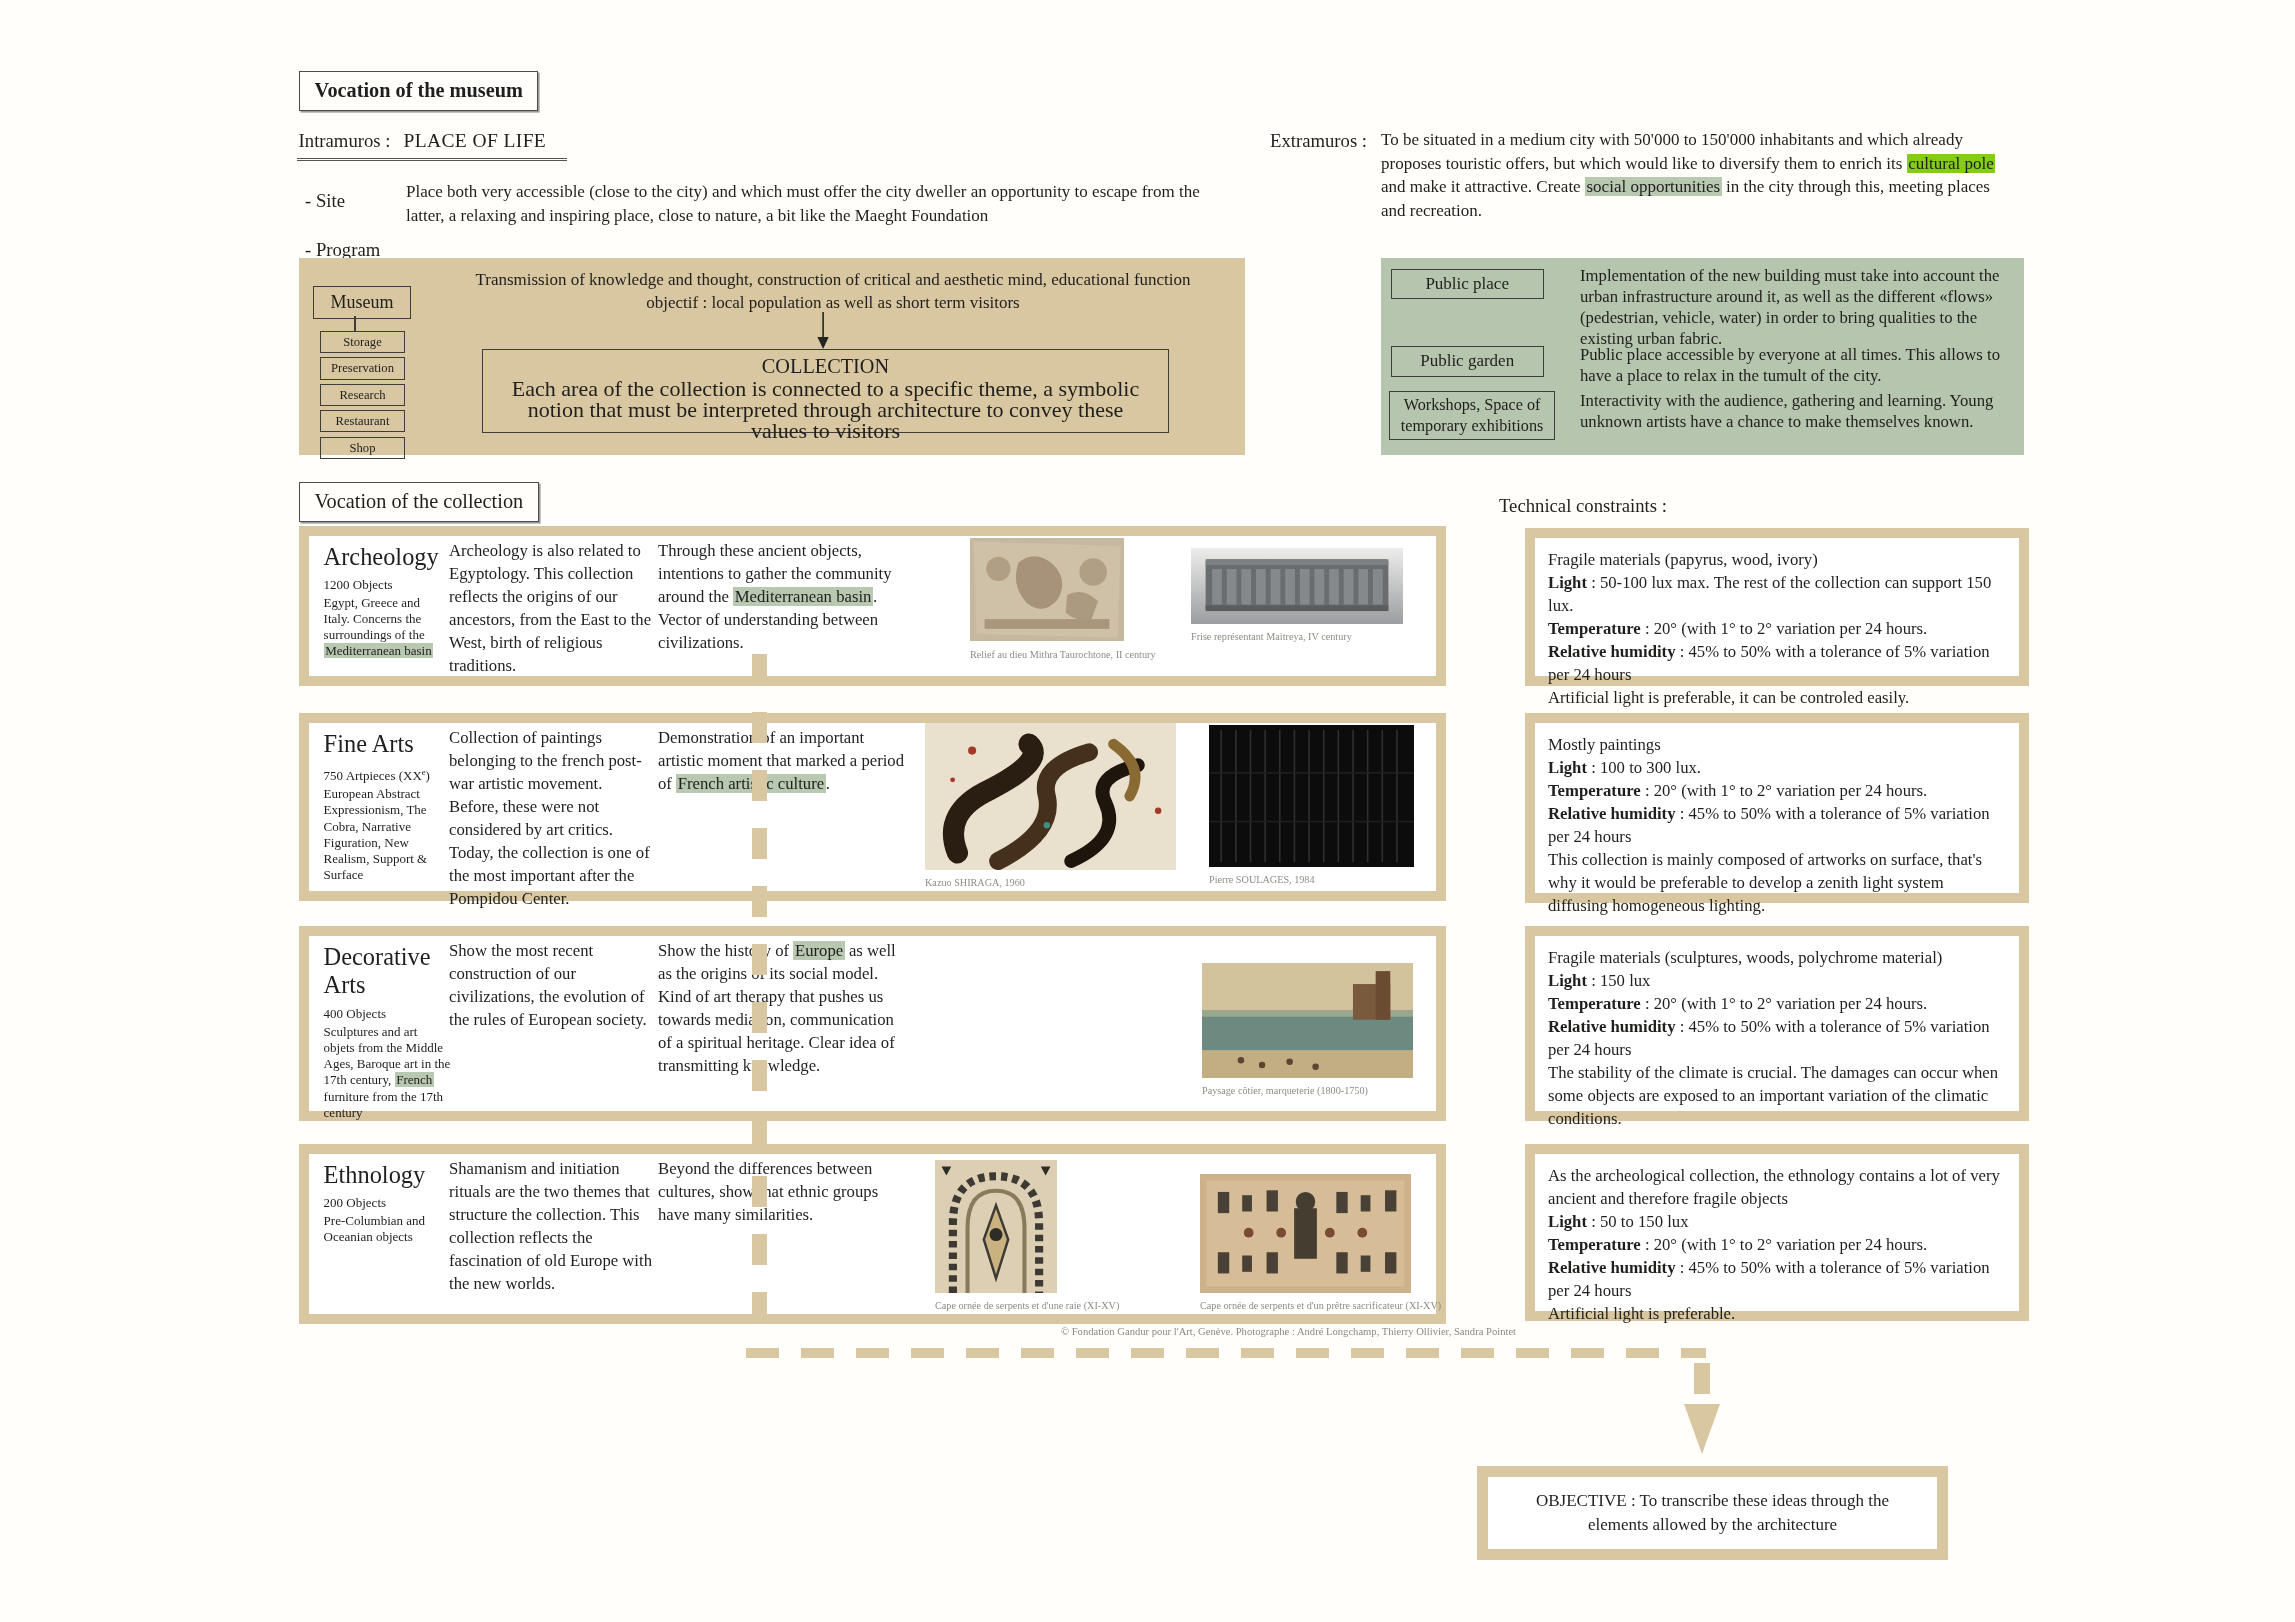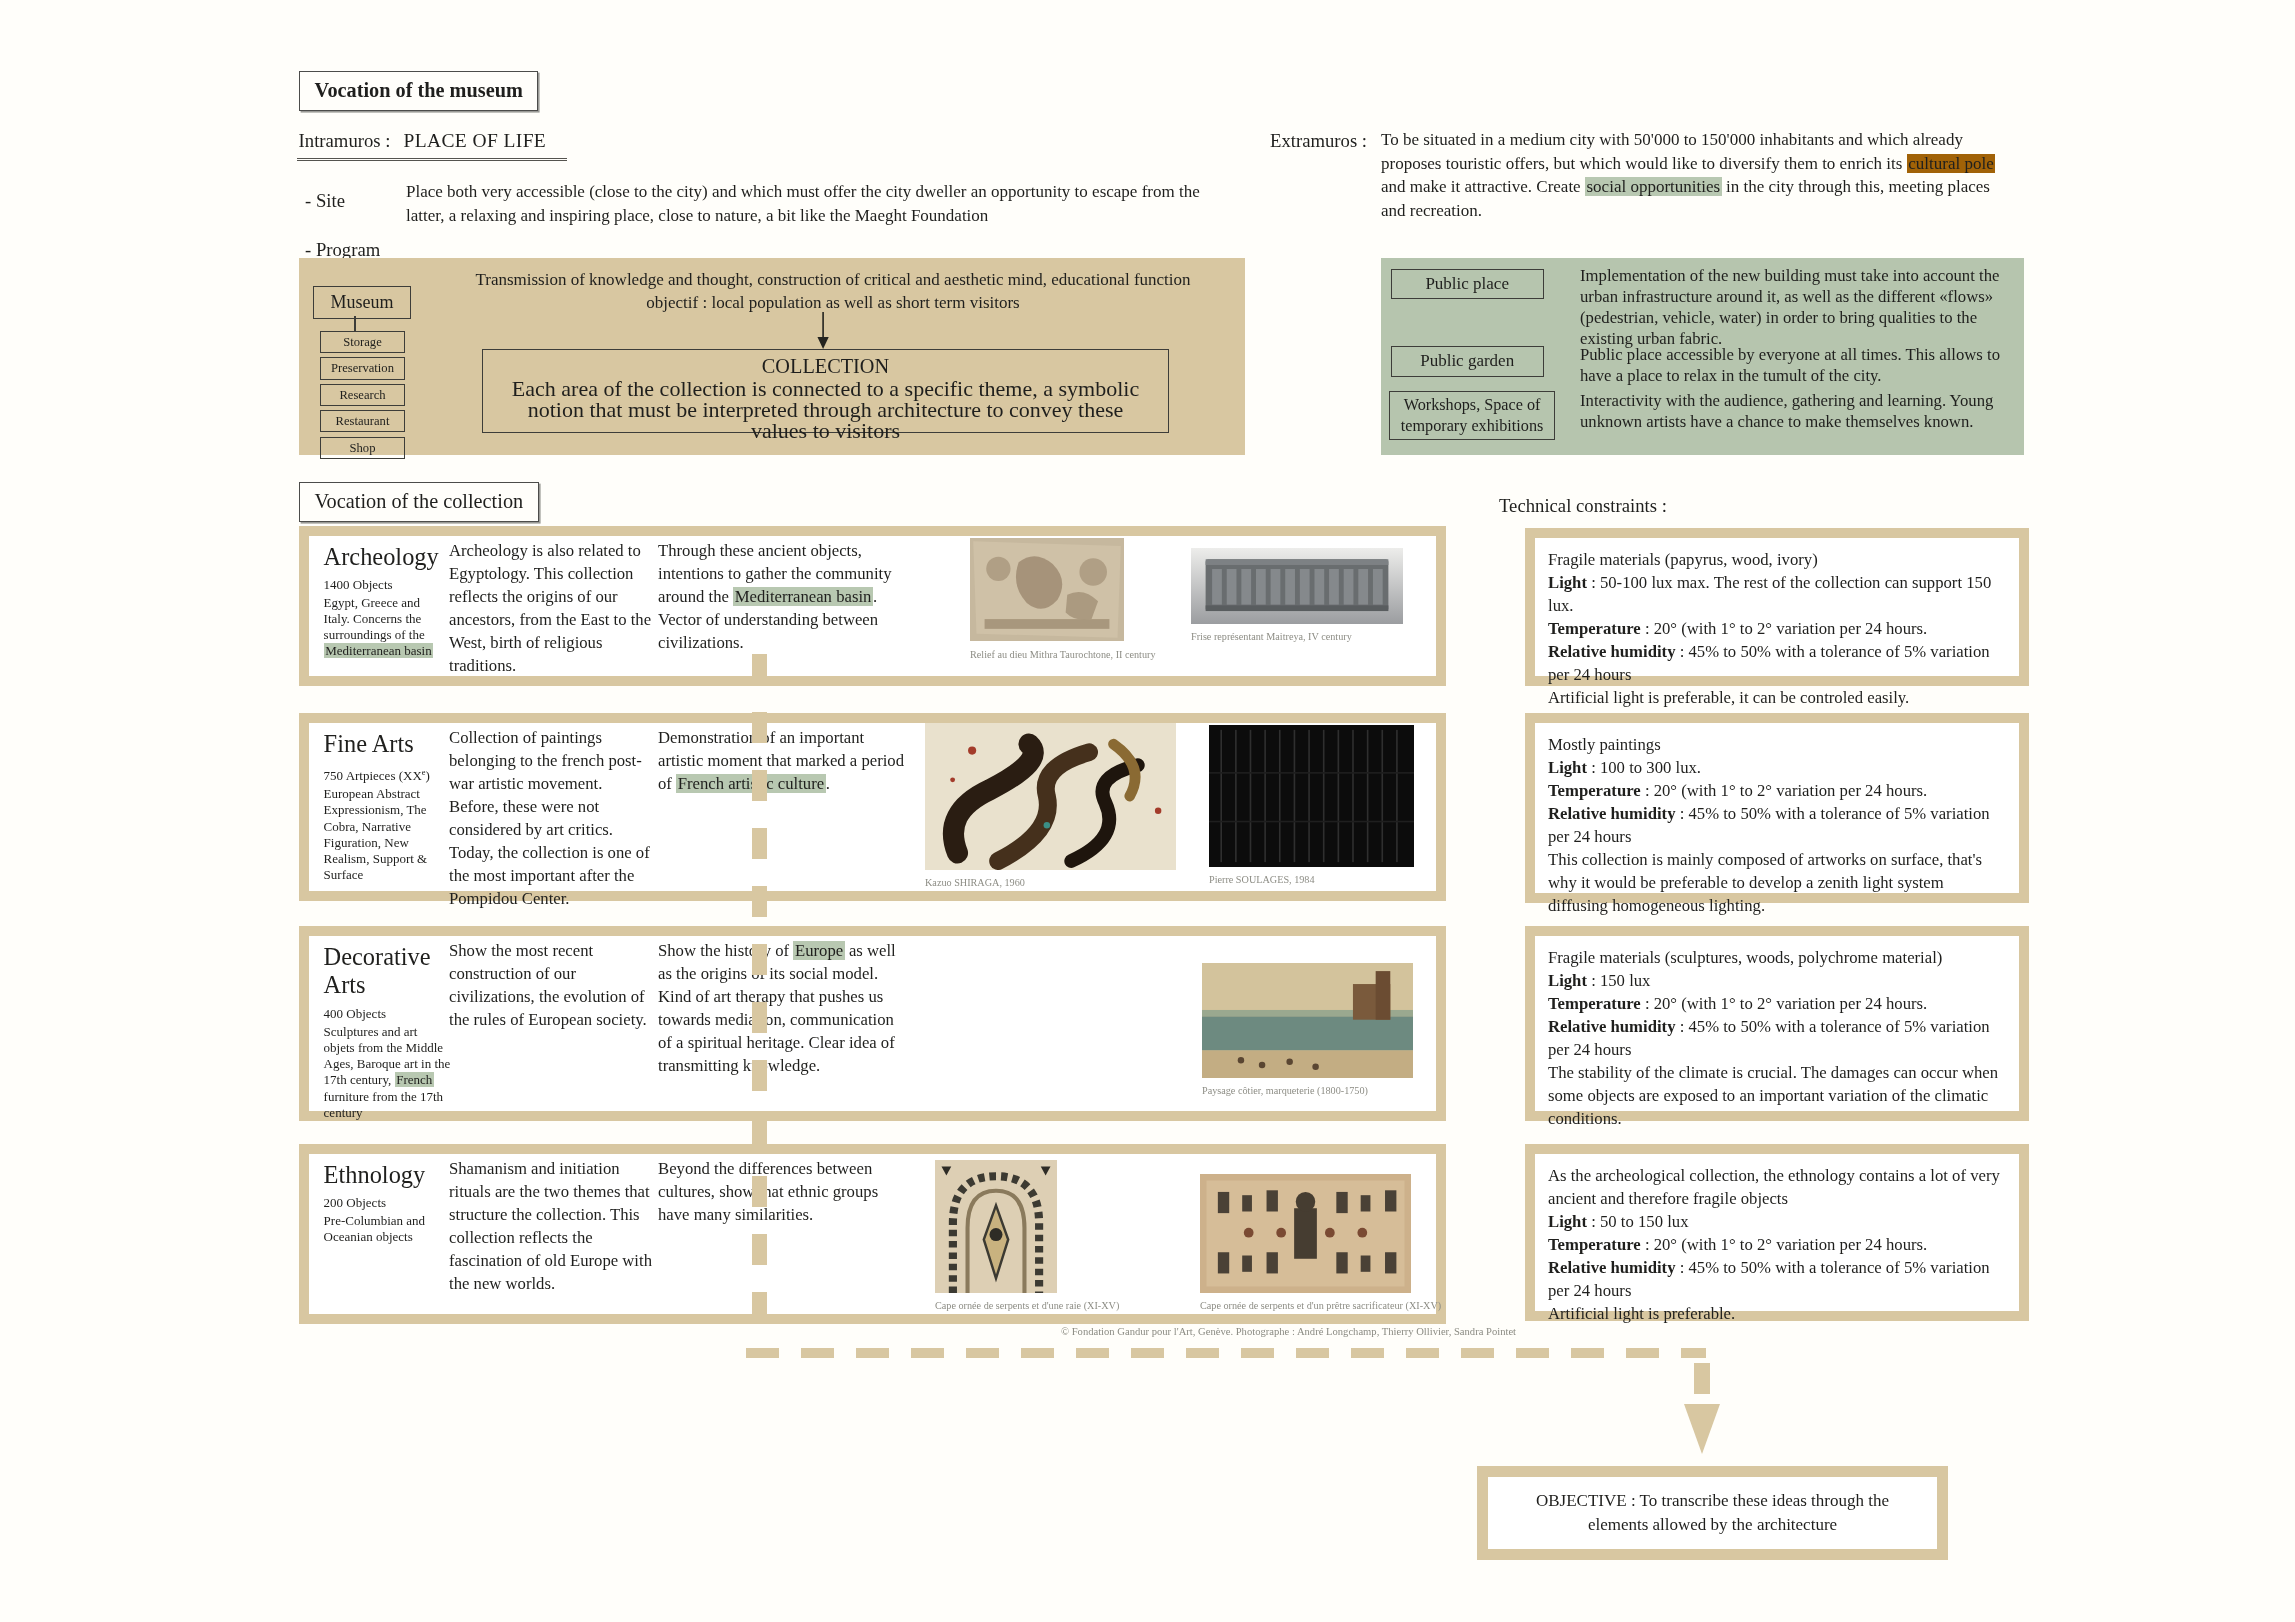--- a/index.html
+++ b/index.html
@@ -6,21 +6,21 @@
   #board{position:relative;width:2295px;height:1623px;background:#fffefa;
          font-family:"Liberation Serif","DejaVu Serif",serif;color:#1f1f1d;overflow:hidden;}
   .abs{position:absolute;}
   p,h1,h2,h3,figure{margin:0;}
   .box-title{border:1.6px solid #4c4c4a;box-shadow:1.6px 1.6px 0 #9a9a96;padding:7.3px 14.6px;
              font-size:20.3px;background:#fffefa;white-space:nowrap;}
   .tan-bg{background:#d8c7a1;}
   .green-bg{background:#b6c5ae;}
   .bordered{border:1.6px solid #3d3d39;}
   .hl-green{background:#b8c8b1;padding:0 1.6px;}
-  .hl-tan{background:#a16207;padding:0 1.6px;}
+  .hl-tan{background:#84cc16;padding:0 1.6px;}
   .b{font-weight:700;}
   .sup{vertical-align:super;font-size:0.65em;}
   .heading-underline{border-bottom:3.2px double #55544f;padding:0 21px 5.7px 1.6px;}
   .label-lg{font-size:18.7px;}
   .body-text{font-size:17px;line-height:23.6px;}
   .mini-box{border:1.6px solid #3d3d39;width:83px;height:20.3px;line-height:20.3px;text-align:center;
             font-size:12.6px;margin-bottom:4.1px;}
   .museum-box{border:1.6px solid #3d3d39;width:96px;height:31px;line-height:31px;text-align:center;font-size:18px;}
   .green-label{border:1.6px solid #3d3d39;text-align:center;font-size:17px;
                display:flex;align-items:center;justify-content:center;line-height:20.3px;}
@@ -96,21 +96,21 @@
 
     <div class="abs green-label" style="left:8.1px;top:133px;width:164px;height:47px;font-size:16.2px;">Workshops, Space of temporary exhibitions</div>
     <p class="abs" style="left:199px;top:132px;width:429px;font-size:16.7px;line-height:21px;">Interactivity with the audience, gathering and learning. Young unknown artists have a chance to make themselves known.</p>
   </div>
 
   <h2 class="abs box-title" style="left:299px;top:482px;font-weight:400;">Vocation of the collection</h2>
 
   <section class="row" style="top:526px;height:160px;">
     <h3 class="abs row-title" style="left:14.6px;top:6.5px;">Archeology</h3>
     <div class="abs row-sub" style="left:14.6px;top:41px;width:123px;">
-      <div><span>1400 Objects</span></div>
+      <div><span>1200 Objects</span></div>
       <div><span>Egypt, Greece and Italy. Concerns the surroundings of the </span><span class="hl-green">Mediterranean basin</span></div>
     </div>
     <p class="abs c2" style="left:140px;top:3.2px;width:207px;">Archeology is also related to Egyptology. This collection reflects the origins of our ancestors, from the East to the West, birth of religious traditions.</p>
     <p class="abs c3" style="left:349px;top:3.2px;width:248px;"><span>Through these ancient objects, intentions to gather the community around the </span><span class="hl-green">Mediterranean basin</span><span>. Vector of understanding between civilizations.</span></p>
 
     <figure class="abs" style="left:661px;top:2.4px;">
       <svg width="154" height="103" viewBox="0 0 190 127" preserveAspectRatio="none">
         <rect width="190" height="127" fill="#c6b89e"></rect>
         <path d="M4 4 L186 10 L182 123 L8 118 Z" fill="#cfc1a7"></path>
         <path d="M60 30 Q80 14 102 32 Q122 52 108 76 Q90 96 70 80 Q50 58 60 30" fill="#a6937a"></path>

